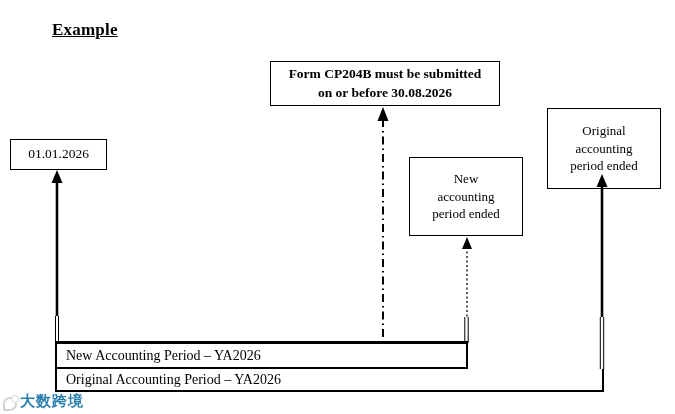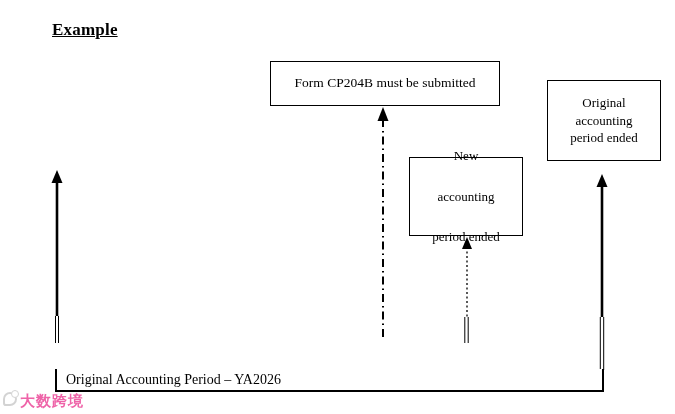--- a/index.html
+++ b/index.html
@@ -27,23 +27,23 @@
     border: 1.5px solid #000;
     background: #fff;
     display: flex;
     flex-direction: column;
     justify-content: center;
     align-items: center;
     text-align: center;
     line-height: 1.35;
   }
   .box-start  { left: 10px;  top: 139px; width: 97px;  height: 31px; font-size: 13.5px; }
-  .box-form   { left: 270px; top: 61px;  width: 230px; height: 45px; font-size: 13.5px; }
-  .box-new    { left: 409px; top: 157px; width: 114px; height: 79px; font-size: 13px; gap: 23px; }
-  .box-orig   { left: 547px; top: 80px;  width: 114px; height: 81px; font-size: 13px; }
+  .box-form   { left: 270px; top: 61px;  width: 230px; height: 45px; font-size: 13.5px; font-weight: bold; }
+  .box-new    { left: 409px; top: 157px; width: 114px; height: 79px; font-size: 13px; }
+  .box-orig   { left: 547px; top: 108px;  width: 114px; height: 81px; font-size: 13px; }
   .overlay {
     position: absolute;
     left: 0; top: 0;
     width: 675px; height: 414px;
     pointer-events: none;
   }
   .bar {
     position: absolute;
     background: #fff;
     display: flex;
@@ -59,23 +59,23 @@
   .bar-orig {
     left: 55px; top: 369px; width: 549px; height: 23px;
     border: 2px solid #000;
     border-top: none;
     text-align: center;
   }
   .watermark {
     position: absolute;
     left: 3px; top: 392px;
     display: flex;
-    align-items: flex-start;
+    align-items: flex-end;
     gap: 3px;
-    color: #ec4899;
+    color: #0369a1;
     opacity: 0.85;
     font-size: 15px;
     font-weight: bold;
     text-shadow: 0.5px 0.5px 0 #ffffff;
     letter-spacing: 1px;
   }
   .wm-icon {
     position: relative;
     display: inline-block;
     width: 14px; height: 14px;
@@ -92,23 +92,27 @@
     background: #fff;
   }
 </style>
 </head>
 <body>
 
 <div class="canvas">
 
   <div class="title">Example</div>
 
+  <div class="box box-start">
+    <div>01.01.2026</div>
+  </div>
 
   <div class="box box-form">
     <div>Form CP204B must be submitted</div>
+    <div>on or before 30.08.2026</div>
   </div>
 
   <div class="box box-new">
     <div>New</div>
     <div>accounting</div>
     <div>period ended</div>
   </div>
 
   <div class="box box-orig">
     <div>Original</div>
@@ -136,20 +140,23 @@
     <line x1="468.2" y1="317" x2="468.2" y2="343" stroke="#000" stroke-width="1"></line>
 
     <polygon points="602,174 596.5,187 607.5,187" fill="#000"></polygon>
     <line x1="602" y1="185" x2="602" y2="318" stroke="#000" stroke-width="2.6"></line>
 
     <rect x="600.3" y="317" width="3.4" height="53" fill="#fff"></rect>
     <line x1="600.3" y1="317" x2="600.3" y2="370" stroke="#000" stroke-width="1"></line>
     <line x1="603.7" y1="317" x2="603.7" y2="370" stroke="#000" stroke-width="1"></line>
   </svg>
 
+  <div class="bar bar-new">
+    <span>New Accounting Period – YA2026</span>
+  </div>
   <div class="bar bar-orig">
     <span>Original Accounting Period – YA2026</span>
   </div>
 
   <div class="watermark">
     <span class="wm-icon"></span>
     <span class="wm-text">大数跨境</span>
   </div>
 
 </div>

